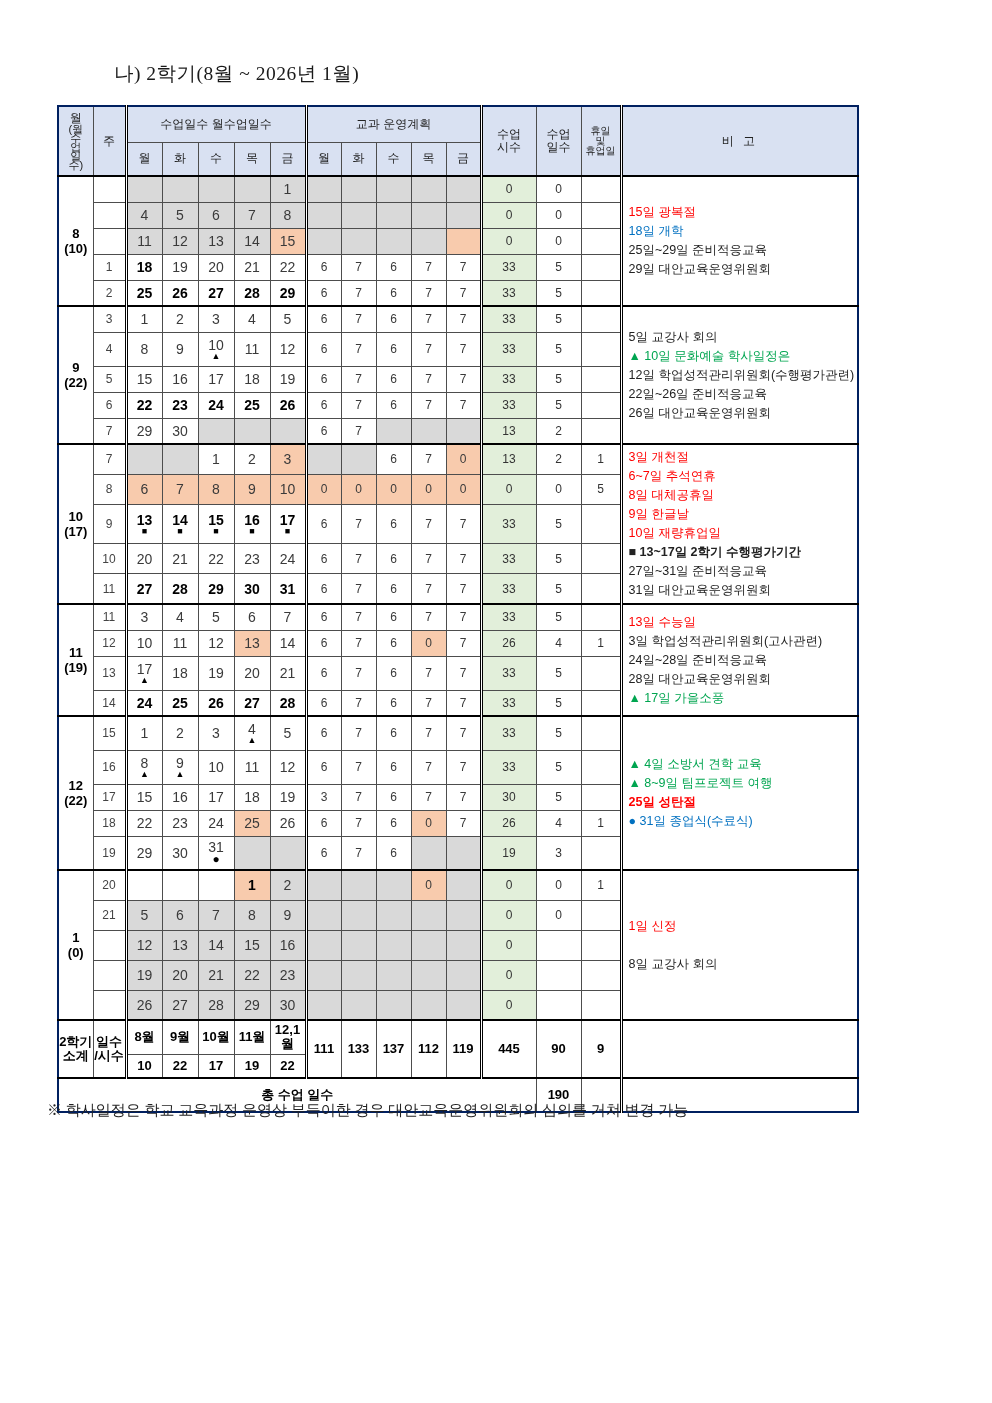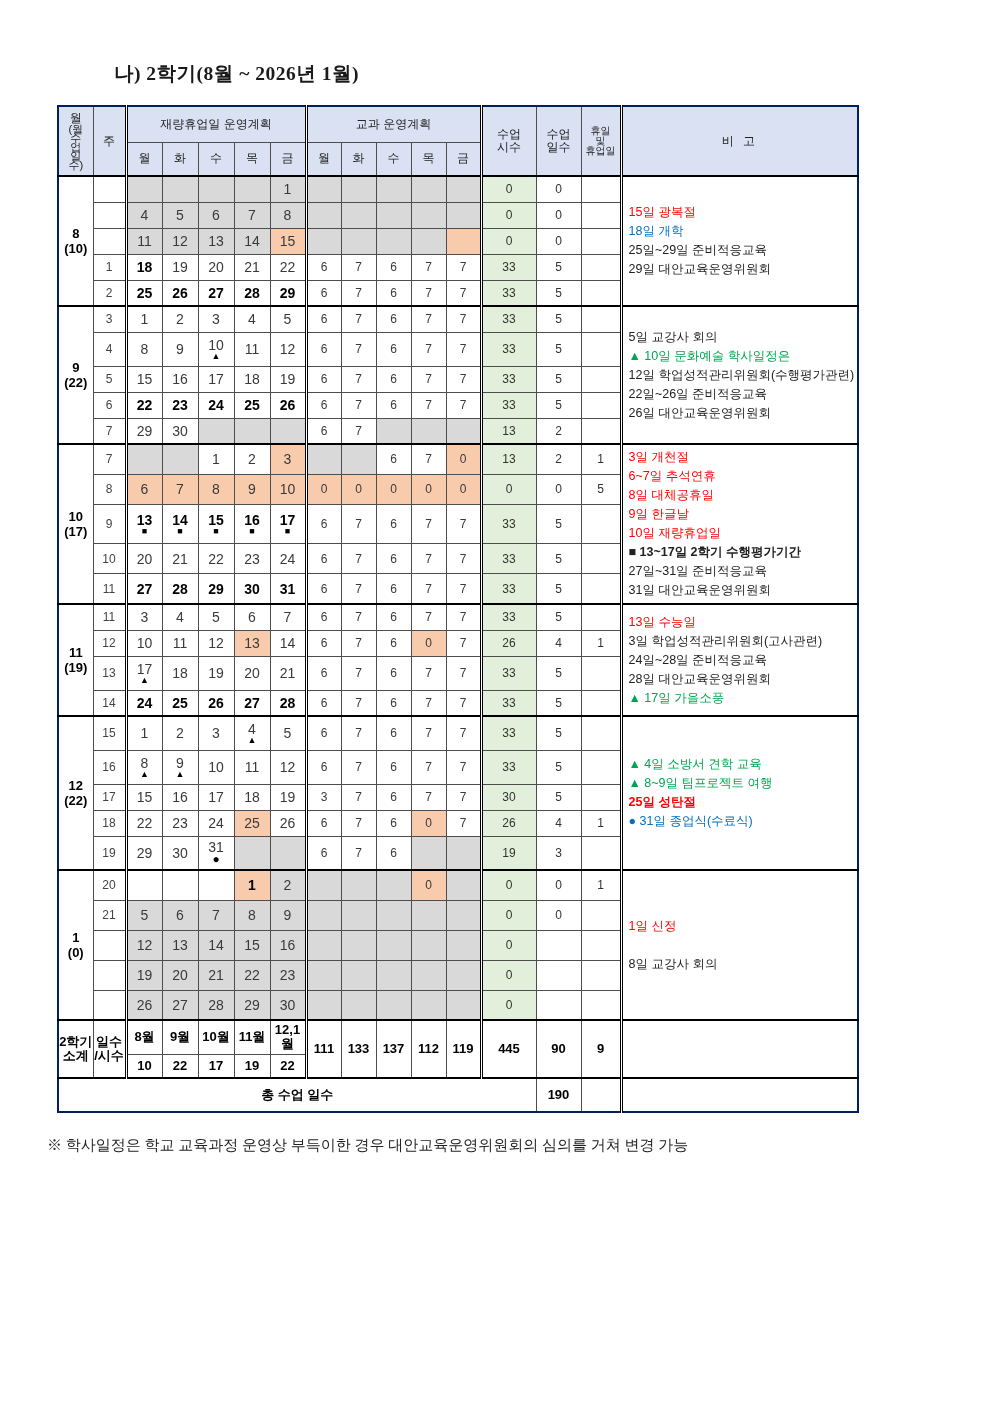--- a/index.html
+++ b/index.html
@@ -1,18 +1,18 @@
 <!DOCTYPE html>
 <html style="--c-hdr: #D9E1F2; --c-gray: #D9D9D9; --c-orange: #F8CBAD; --c-green: #E2EFDA; --c-red: #FF0000; --c-blue: #0070C0; --c-grn: #00A550; --c-navy: #002060;"><head>
 <meta charset="utf-8">
 <style>
   html,body{margin:0;padding:0;}
   body{width:992px;height:1403px;background:#ffffff;position:relative;
        font-family:"Liberation Sans",sans-serif;}
-  .title{position:absolute;left:114px;top:60px;font-size:19.5px;font-weight:700;
+  .title{position:absolute;left:114px;top:60px;font-size:19.5px;font-weight:400;
          color:#1a1a1a;font-family:"Liberation Serif",serif;letter-spacing:.5px;}
   table.cal{position:absolute;left:57px;top:105px;border-collapse:collapse;
             table-layout:fixed;border:2.5px solid var(--c-navy,#002060);}
   .cal th,.cal td{border:1px solid #4d4d4d;text-align:center;vertical-align:middle;
                   padding:0;overflow:hidden;}
   .cal thead th{background:var(--c-hdr,#D9E1F2);font-weight:400;font-size:12px;
                 color:#222;line-height:13px;}
   .hsub{display:block;font-size:11px;line-height:9px;color:#222;word-break:break-all;padding:0 9px;}
   .hremarks{color:#2F3FC6;font-size:13px;letter-spacing:3px;}
   .pre{white-space:pre-line;}
@@ -31,21 +31,21 @@
   td.sj{font-size:12px;color:#3a3a3a;}
   td.hrs,td.dys,td.hol{font-size:12px;color:#333;}
   td.mcell{font-size:13px;font-weight:700;color:#000;line-height:15px;}
   td.rem{text-align:left;vertical-align:middle;padding:3px 3px 3px 6px;
          font-size:12.5px;color:#222;}
   .rline{line-height:19px;white-space:nowrap;}
   .v{display:block;line-height:14px;}
   .mark{display:block;font-size:9px;line-height:8px;color:#000;}
   .mark.mkc{font-size:12px;line-height:11px;}
   tr.sum td,tr.totrow td{font-weight:700;font-size:13px;color:#000;line-height:14px;}
-  .footnote{position:absolute;left:47px;top:1136px;font-size:15px;color:#222;
+  .footnote{position:absolute;left:47px;top:1101px;font-size:15px;color:#222;
             font-family:"Liberation Serif",serif;}
 </style>
 </head>
 <body>
 
 <div class="title">나) 2학기(8월 ~ 2026년 1월)</div>
 
 <table class="cal">
   <colgroup>
     <col style="width:35px">
@@ -62,21 +62,21 @@
       <col style="width:35px">
     <col style="width:55px">
       <col style="width:45px">
       <col style="width:40px">
       <col style="width:218px">
   </colgroup>
   <thead>
       <tr style="height:36px">
         <th rowspan="2">월<span class="hsub">(월수업일수)</span></th>
         <th rowspan="2">주</th>
-        <th colspan="5" class="sep">재량휴업일 운영계획</th>
+        <th colspan="5" class="sep">수업일수 월수업일수</th>
         <th colspan="5" class="sep">교과 운영계획</th>
         <th rowspan="2" class="sep pre">수업
 시수</th>
         <th rowspan="2" class="pre">수업
 일수</th>
         <th rowspan="2" class="pre" style="font-size:10px;line-height:10px">휴일
 및
 휴업일</th>
         <th rowspan="2" class="sep hremarks">비  고</th>
       </tr>

